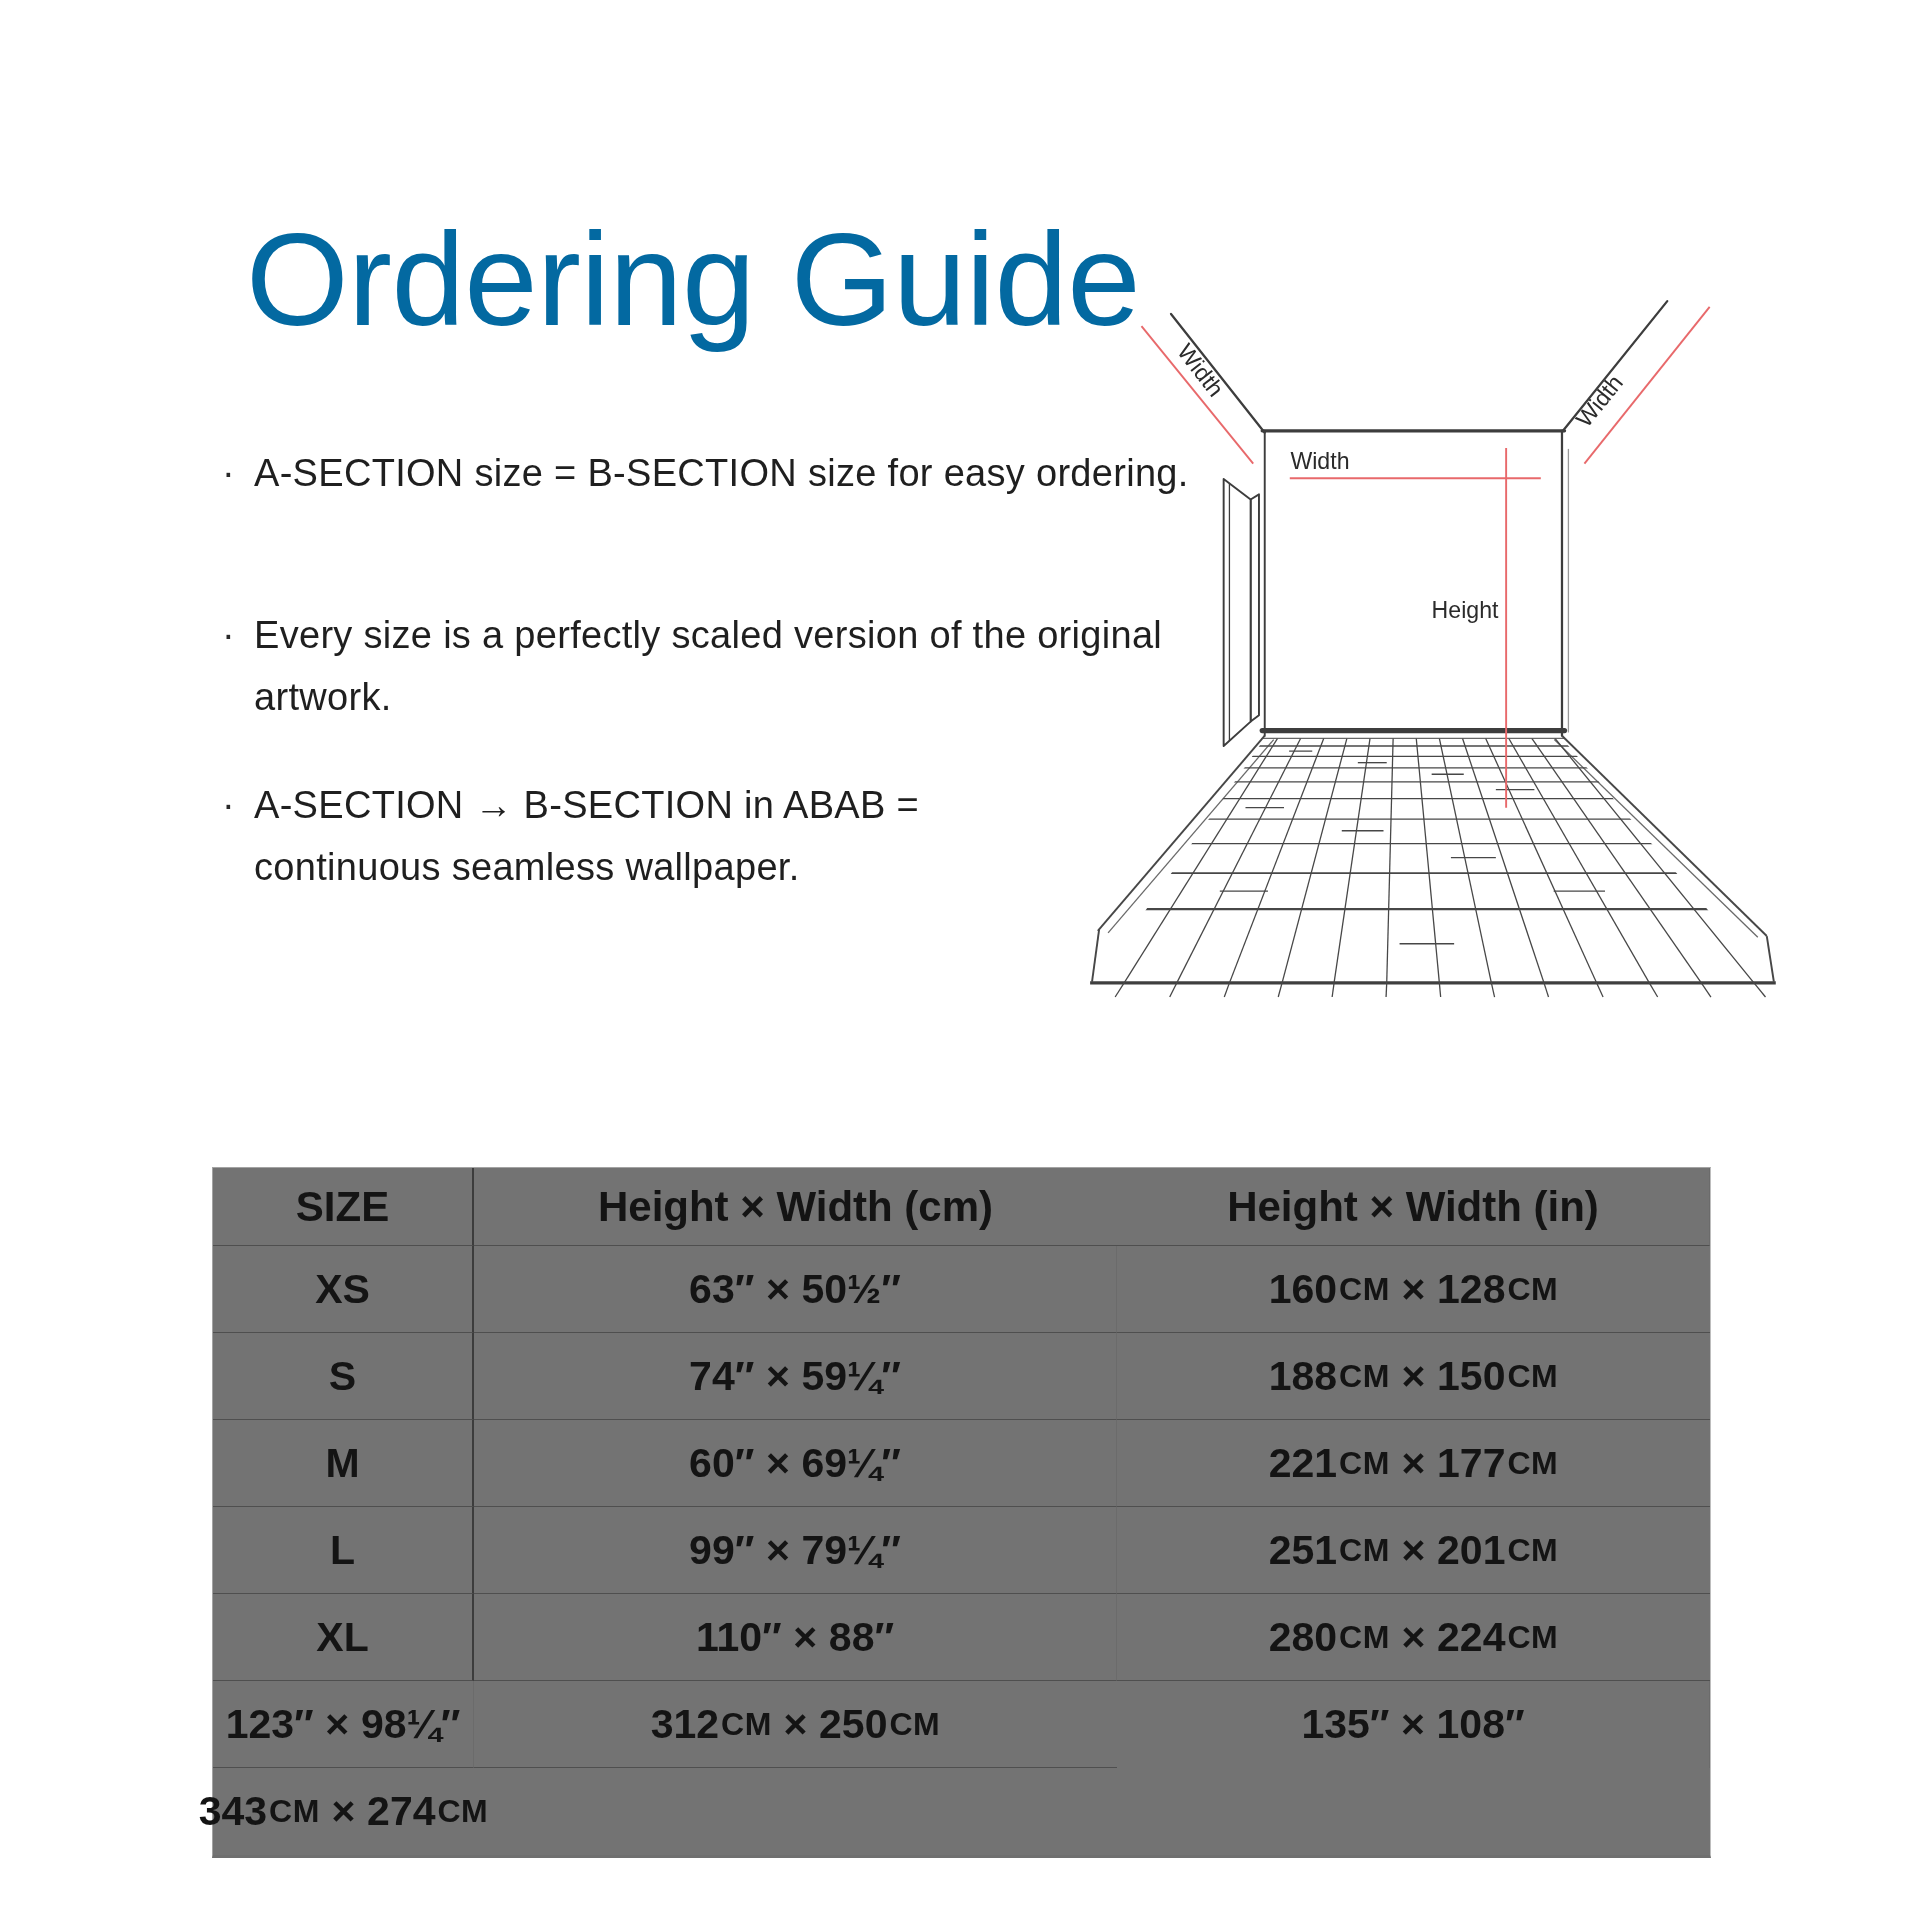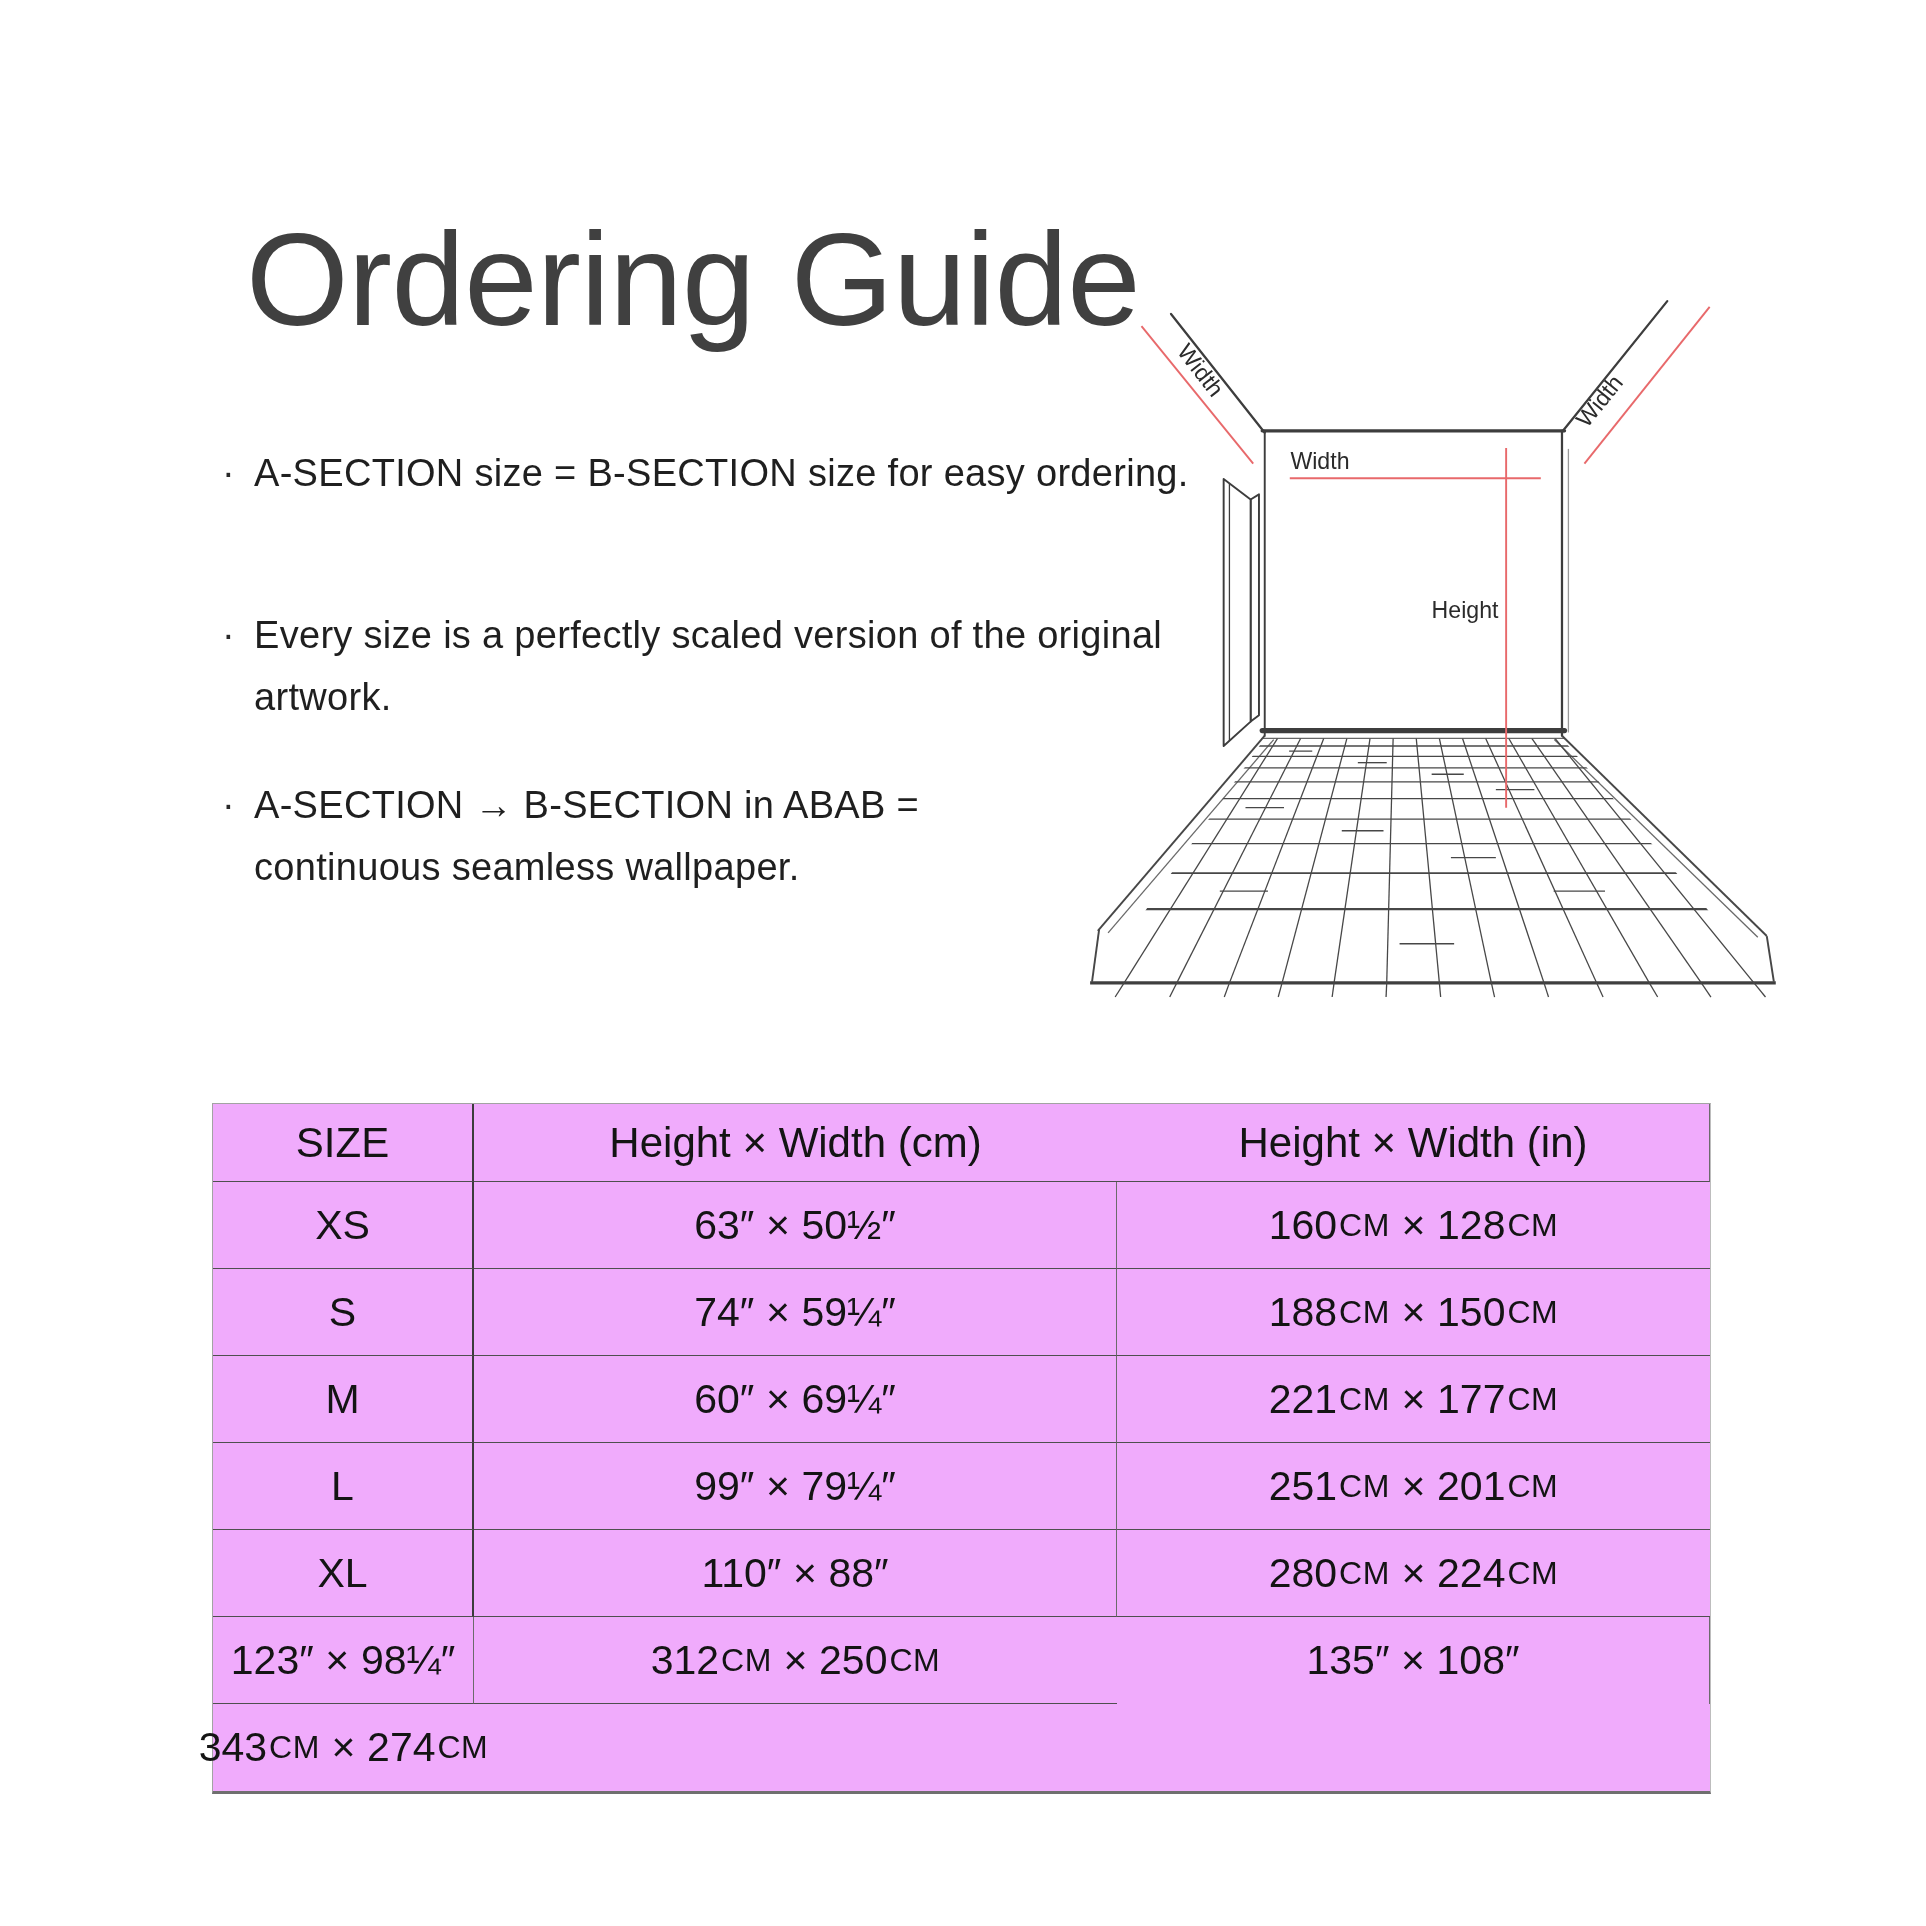--- a/index.html
+++ b/index.html
@@ -1,43 +1,43 @@
 <!DOCTYPE html>
 <html style="font-size:10.3px"><head>
 <meta charset="utf-8">
 <style>
   html,body{margin:0;padding:0;background:#fff;}
   .page{position:relative;width:1926px;height:1926px;background:#ffffff;overflow:hidden;
         font-family:"Liberation Sans","DejaVu Sans",sans-serif;color:#1b1b1b;}
 
   
   .title{position:absolute;left:246px;top:204px;font-size:132px;font-weight:300;
-         letter-spacing:-0.6px;color:#404040;white-space:nowrap;}
+         letter-spacing:-0.6px;color:#0369a1;white-space:nowrap;}
 
   
   .bullet{position:absolute;left:222px;display:flex;align-items:flex-start;
           font-size:38px;line-height:62px;color:#1f1f1f;letter-spacing:0.3px;}
   .bullet .marker{font-size:38px;width:32px;flex:0 0 32px;color:#2a2a2a;}
   .b1{top:442px;}
   .b2{top:604px;}
   .b2 .btxt{max-width:912px;}
   .b3{top:774px;}
   .b3 .btxt{max-width:854px;}
 
   
   .diagram{position:absolute;left:0;top:0;}
   .dlabel{font-family:"Liberation Sans","DejaVu Sans",sans-serif;font-size:36px;fill:#2b2b2b;}
 
   
-  .size-table{position:absolute;left:212px;top:1103px;
+  .size-table{position:absolute;left:212px;top:1167px;
       display:grid;grid-template-columns:261px 643px 593px;
       grid-template-rows:78px repeat(7,87px);
-      background:#f0abfc;
+      background:#737373;
       border-top:1.3px solid #a3a3a3;border-left:1.3px solid #a3a3a3;
-      border-right:1.3px solid #bdbdbd;border-bottom:3.9px solid #6f6f6f;}
+      border-right:1.3px solid #bdbdbd;border-bottom:3.9px solid #6f6f6f;font-weight:bold;}
   .cell{display:flex;align-items:center;justify-content:center;
         border-bottom:1.9px solid #4f4f4f;font-size:41px;color:#141414;}
   .cell.col1{border-right:2.6px solid #3c3c3c;}
   .cell.col2{border-right:1.9px solid #6b6b6b;}
   .cell.hdr{font-size:42px;}
   .cell.lastrow{border-bottom:none;}
   .x{margin:0 11.6px;}
   .unit{font-size:32px;letter-spacing:0.6px;margin-left:1.9px;}
 </style>
 </head>

